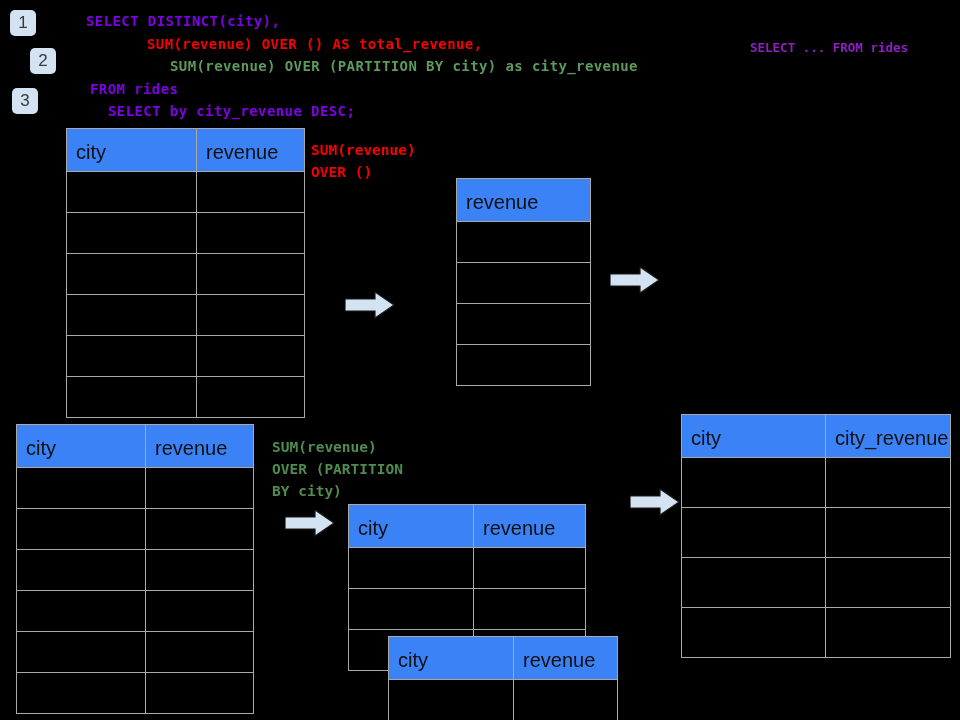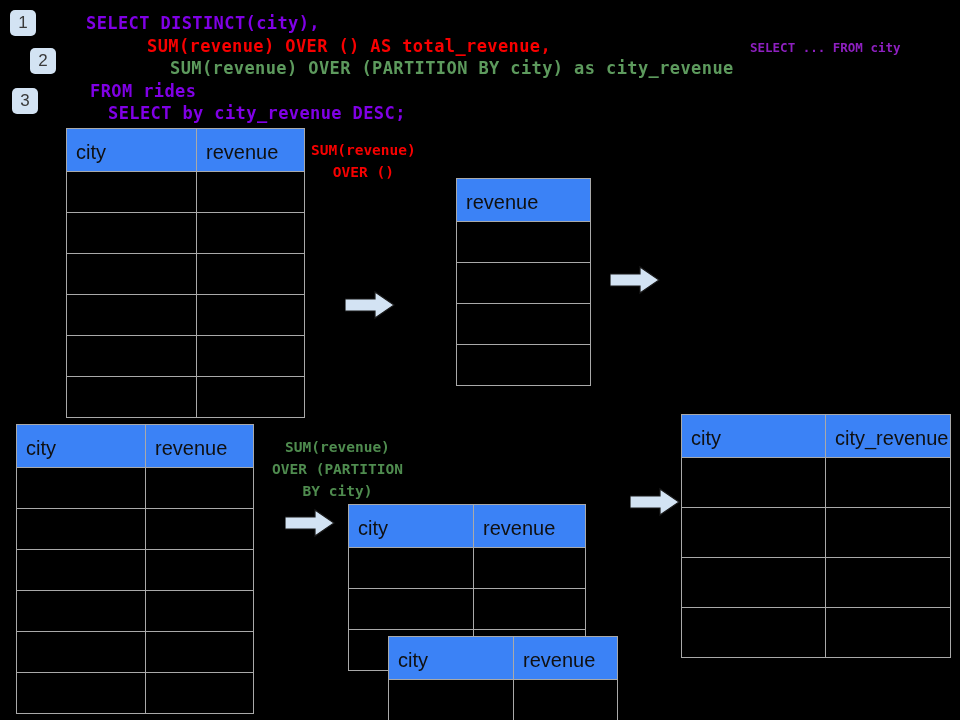--- a/index.html
+++ b/index.html
@@ -30,21 +30,21 @@
     box-shadow: 1px 1px 0 rgba(0,0,0,0.55);
   }
   #badge-1 { left: 10px; top: 10px; }
   #badge-2 { left: 30px; top: 48px; }
   #badge-3 { left: 12px; top: 88px; }
 
   
   .sql {
     position: absolute;
     font-family: "DejaVu Sans Mono", "Liberation Mono", monospace;
-    font-size: 17px;
+    font-size: 14px;
     font-weight: bold;
     white-space: pre;
     letter-spacing: 0.4px;
   }
   #sql-line-1 { left: 86px; top: 13px;  color: #8000e6; }
   #sql-line-2 { left: 147px; top: 36px; color: #f80000; }
   #sql-line-3 { left: 130px; top: 58px; color: #5d9a5d; margin-left: 40px; }
   #sql-line-4 { left: 90px; top: 81px; color: #8000e6; }
   #sql-line-5 { left: 108px; top: 103px; color: #8000e6; }
 
@@ -62,21 +62,20 @@
   }
 
   
   .annot {
     position: absolute;
     font-family: "DejaVu Sans Mono", "Liberation Mono", monospace;
     font-size: 14.5px;
     font-weight: bold;
     line-height: 22px;
     white-space: pre-line;
-    text-align: center;
   }
   #annot-over-empty { left: 311px; top: 139px; color: #f80000; }
   #annot-over-part  { left: 272px; top: 436px; color: #4f8c4f; }
 
   
   .tbl {
     position: absolute;
     border-collapse: collapse;
     table-layout: fixed;
     background: #000000;
@@ -141,21 +140,21 @@
 <div class="badge" id="badge-1">1</div>
 <div class="badge" id="badge-2">2</div>
 <div class="badge" id="badge-3">3</div>
 
 <div class="sql" id="sql-line-1">SELECT DISTINCT(city),</div>
 <div class="sql" id="sql-line-2">SUM(revenue) OVER () AS total_revenue,</div>
 <div class="sql" id="sql-line-3">SUM(revenue) OVER (PARTITION BY city) as city_revenue</div>
 <div class="sql" id="sql-line-4">FROM rides</div>
 <div class="sql" id="sql-line-5">SELECT by city_revenue DESC;</div>
 
-<div id="label-select-from">SELECT ... FROM city</div>
+<div id="label-select-from">SELECT ... FROM rides</div>
 
 <div class="annot" id="annot-over-empty">SUM(revenue)
 OVER ()</div>
 <div class="annot" id="annot-over-part">SUM(revenue)
 OVER (PARTITION
 BY city)</div>
 
 <table class="tbl" id="table-rides-top">
   <thead>
       <tr>

